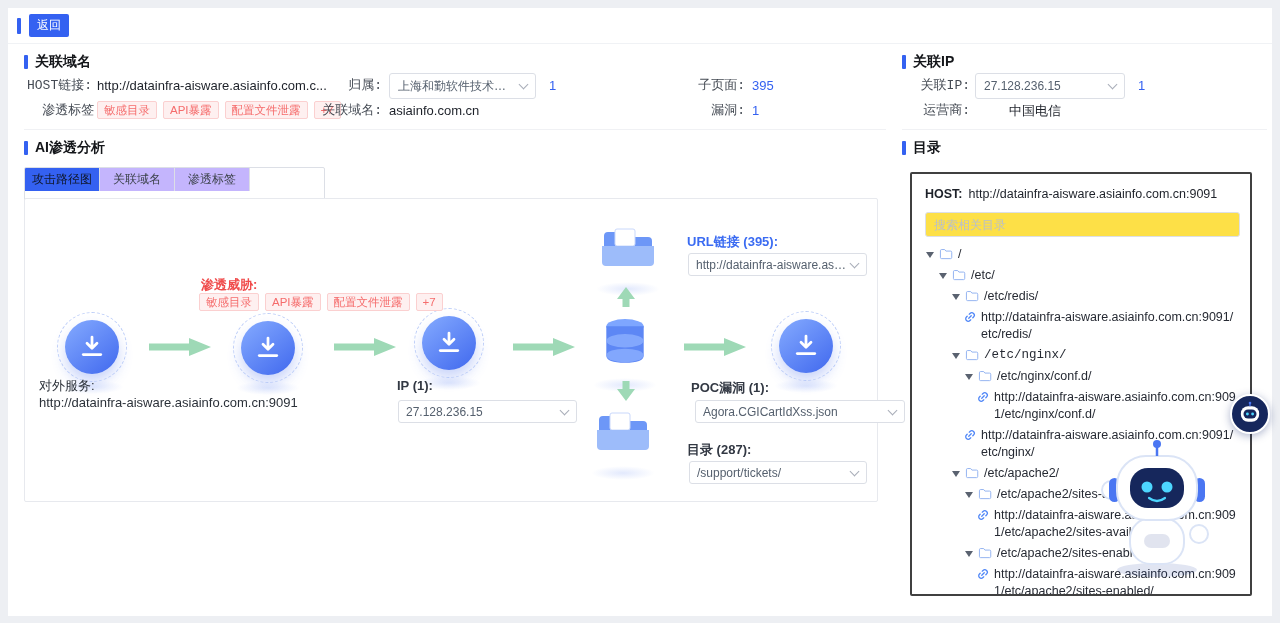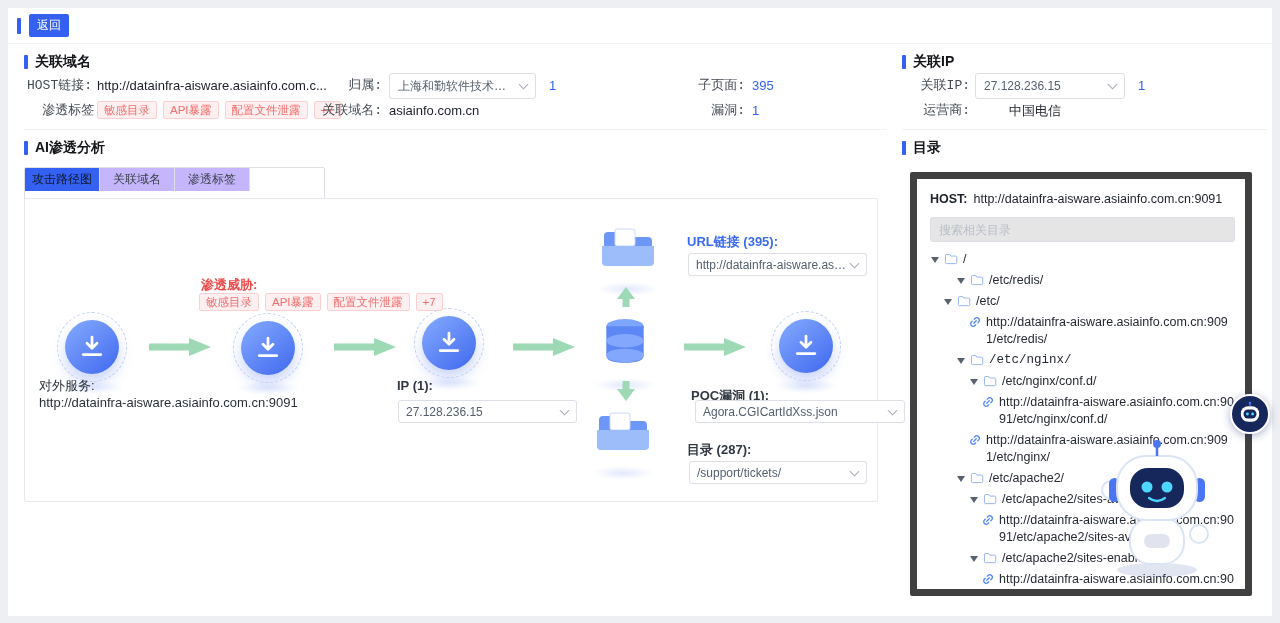--- a/index.html
+++ b/index.html
@@ -53,26 +53,26 @@
   .arrow{position:absolute;}
   .dg-label{position:absolute;font-size:13px;font-weight:600;color:#323843;white-space:nowrap;}
   .dg-label.blue{color:#3a6bf2;}
   .dg-label.red{color:#f04b4b;}
   .dgsel{position:absolute;height:23px;border:1px solid #dcdfe6;border-radius:3px;background:#fff;
          display:flex;align-items:center;padding:0 18px 0 7px;box-sizing:border-box;cursor:pointer;}
   .dgsel .sel-text{font-size:12px;}
   .svc{position:absolute;font-size:13px;color:#2b3139;line-height:17px;white-space:nowrap;}
 
   
-  .dir-card{position:absolute;left:902px;top:164px;width:342px;height:424px;border:7px solid #404040;
+  .dir-card{position:absolute;left:902px;top:164px;width:342px;height:424px;border:2px solid #404040;
             border-radius:2px;background:#fff;padding:13px 10px 0 13px;box-sizing:border-box;overflow:hidden;}
   .dir-host{font-size:12.5px;color:#1d2129;white-space:nowrap;overflow:hidden;}
   .dh-label{font-weight:700;margin-right:6px;}
   .dir-search{margin-top:11px;width:100%;height:25px;border:1px solid #dcdfe6;border-radius:3px;font-size:12px;
-              padding:0 8px;box-sizing:border-box;color:#333;outline:none;background:#e5e5e5;}
+              padding:0 8px;box-sizing:border-box;color:#333;outline:none;background:#fde047;}
   .dir-search::placeholder{color:#b9bfc9;}
   .tree{margin-top:9px;font-size:12.5px;color:#262a33;}
   .tree-item{display:flex;align-items:flex-start;margin:4px 0;line-height:17px;cursor:pointer;}
   .tcaret{width:0;height:0;border-left:4.5px solid transparent;border-right:4.5px solid transparent;
           border-top:6px solid #5a6270;margin:6px 5px 0 1px;flex:none;}
   .ticon{flex:none;margin:2px 5px 0 0;}
   .tlabel{min-width:0;}
   .turl{word-break:break-all;}
 
   
@@ -248,21 +248,21 @@
       <span class="sel-text">http://datainfra-aisware.asiainfo.com.c</span>
       <span class="caret"></span>
     </div>
 
     <span class="dg-label" style="left:372px;top:179px">IP (1):</span>
     <div class="dgsel" style="left:373px;top:201px;width:179px">
       <span class="sel-text">27.128.236.15</span>
       <span class="caret"></span>
     </div>
 
-    <span class="dg-label" style="left:666px;top:188px">POC漏洞 (1):</span>
+    <span class="dg-label" style="left:666px;top:180px">POC漏洞 (1):</span>
     <div class="dgsel" style="left:670px;top:201px;width:210px">
       <span class="sel-text">Agora.CGICartIdXss.json</span>
       <span class="caret"></span>
     </div>
 
     <span class="dg-label" style="left:662px;top:242px">目录 (287):</span>
     <div class="dgsel" style="left:664px;top:262px;width:178px">
       <span class="sel-text">/support/tickets/</span>
       <span class="caret"></span>
     </div>
@@ -279,33 +279,33 @@
     </div>
     <input class="dir-search" type="text" placeholder="搜索相关目录" style="">
     <div class="tree" id="tree">
         <div class="tree-item" style="padding-left: 0px;">
           <span class="tcaret"></span>
           <svg class="ticon" width="14" height="12" viewBox="0 0 16 14">
             <path d="M1.5 3.2Q1.5 1.8 2.9 1.8L6.4 1.8 7.9 3.6 13.3 3.6Q14.7 3.6 14.7 5L14.7 11Q14.7 12.4 13.3 12.4L2.9 12.4Q1.5 12.4 1.5 11Z" fill="#fff" stroke="#8fb0f0" stroke-width="1.1"></path>
           </svg>
           <span class="tlabel">/</span>
         </div>
+        <div class="tree-item" style="padding-left: 13px;">
+          <span class="tcaret"></span>
+          <svg class="ticon" width="14" height="12" viewBox="0 0 16 14">
+            <path d="M1.5 3.2Q1.5 1.8 2.9 1.8L6.4 1.8 7.9 3.6 13.3 3.6Q14.7 3.6 14.7 5L14.7 11Q14.7 12.4 13.3 12.4L2.9 12.4Q1.5 12.4 1.5 11Z" fill="#fff" stroke="#8fb0f0" stroke-width="1.1"></path>
+          </svg>
+          <span class="tlabel">/etc/</span>
+        </div>
         <div class="tree-item" style="padding-left: 26px;">
           <span class="tcaret"></span>
           <svg class="ticon" width="14" height="12" viewBox="0 0 16 14">
             <path d="M1.5 3.2Q1.5 1.8 2.9 1.8L6.4 1.8 7.9 3.6 13.3 3.6Q14.7 3.6 14.7 5L14.7 11Q14.7 12.4 13.3 12.4L2.9 12.4Q1.5 12.4 1.5 11Z" fill="#fff" stroke="#8fb0f0" stroke-width="1.1"></path>
           </svg>
           <span class="tlabel">/etc/redis/</span>
-        </div>
-        <div class="tree-item" style="padding-left: 13px;">
-          <span class="tcaret"></span>
-          <svg class="ticon" width="14" height="12" viewBox="0 0 16 14">
-            <path d="M1.5 3.2Q1.5 1.8 2.9 1.8L6.4 1.8 7.9 3.6 13.3 3.6Q14.7 3.6 14.7 5L14.7 11Q14.7 12.4 13.3 12.4L2.9 12.4Q1.5 12.4 1.5 11Z" fill="#fff" stroke="#8fb0f0" stroke-width="1.1"></path>
-          </svg>
-          <span class="tlabel">/etc/</span>
         </div>
         <div class="tree-item" style="padding-left: 39px;">
           <svg class="ticon" width="12" height="12" viewBox="0 0 24 24">
             <g fill="none" stroke="#4f86f7" stroke-width="2.6" stroke-linecap="round" transform="rotate(-45 12 12)">
               <path d="M15 7h2a5 5 0 0 1 0 10h-2"></path>
               <path d="M9 7H7a5 5 0 0 0 0 10h2"></path>
               <path d="M8.5 12h7"></path>
             </g>
           </svg>
           <span class="tlabel turl">http://datainfra-aisware.asiainfo.com.cn:9091/etc/redis/</span>

